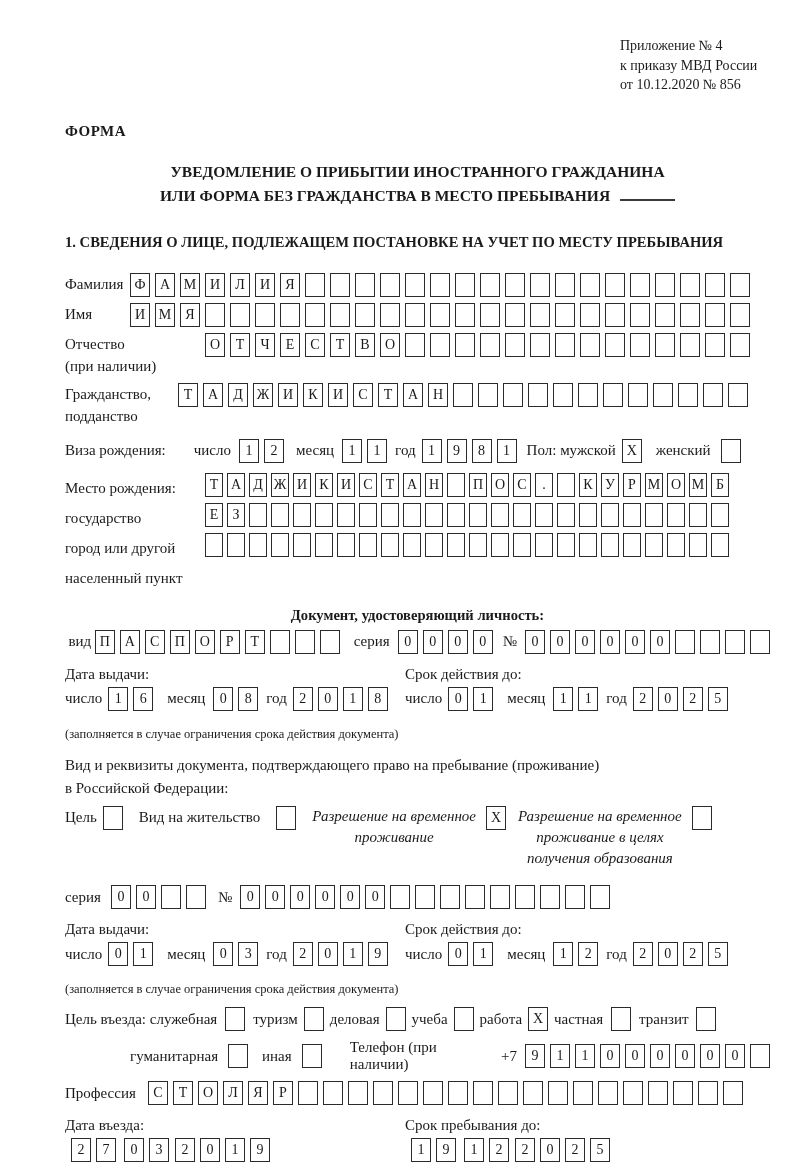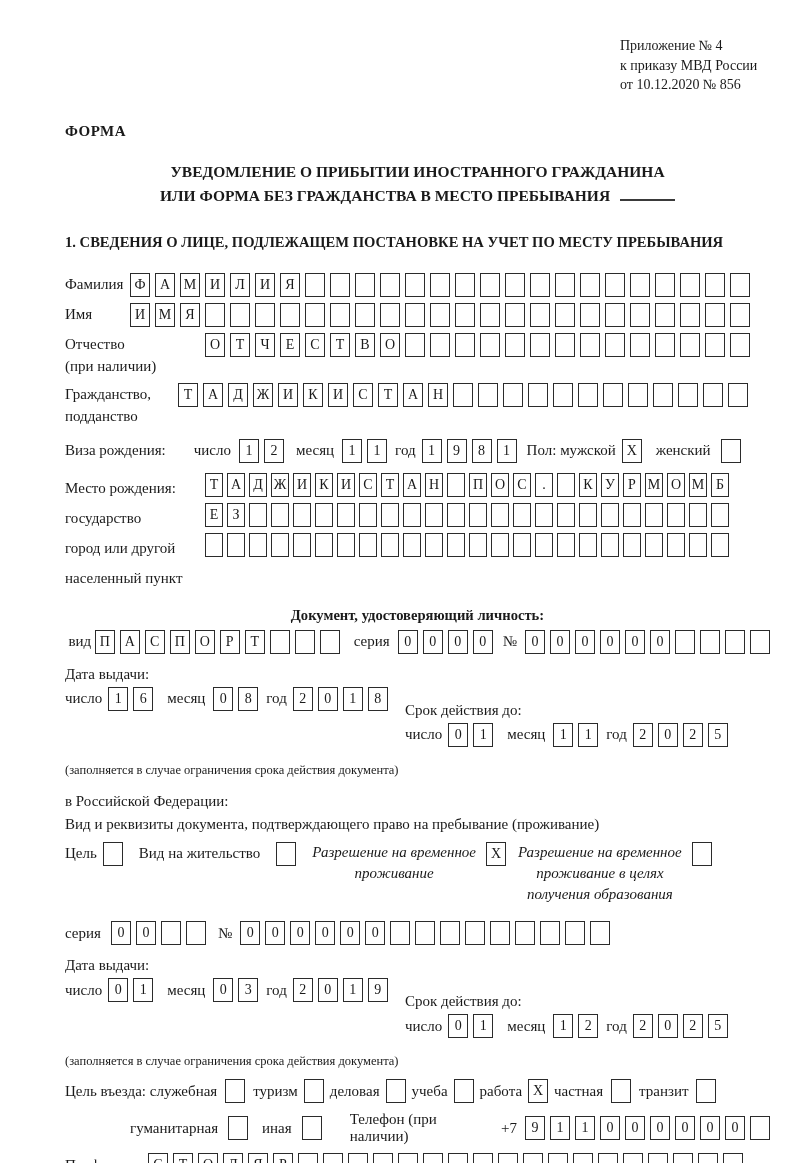--- a/index.html
+++ b/index.html
@@ -24,21 +24,21 @@
   .cells-t .cell{width:18px;}
   .cellstack .cells{margin-bottom:6px;}
   .mt22{margin-top:22px;}  .mt12{margin-top:12px;}  .mt10{margin-top:10px;}
   .mt8{margin-top:8px;}    .mt6{margin-top:6px;}    .mt16{margin-top:16px;}
   .ml6{margin-left:6px;}   .ml8{margin-left:8px;}   .ml10{margin-left:10px;}
   .ml12{margin-left:12px;} .ml14{margin-left:14px;} .ml16{margin-left:16px;}
   .ml28{margin-left:28px;} .ml65{margin-left:65px;}
   .dochead{font-weight:700;font-size:14.6px;text-align:center;margin-top:14px;}
   .daterow{display:flex;margin-top:12px;}
   .dg-left{width:340px;flex-shrink:0;}
-  .dg-right{flex:1;margin-top:36px;}
+  .dg-right{flex:1;}
   .dghead{text-align:left;font-size:15px;}
   .dgfields{display:flex;align-items:center;margin-top:4px;}
   .dgfields .lbl{padding-top:0;}
   .smallnote{font-size:12.5px;text-align:left;padding-right:20px;margin-top:16px;}
   .para{font-size:15px;line-height:1.55;margin-top:12px;}
   .cklabel{font-size:15px;text-align:center;line-height:1.4;font-style:italic;}
 </style>
 </head>
 <body>
 
@@ -381,22 +381,22 @@
             <div class="cell">0</div>
             <div class="cell">2</div>
             <div class="cell">5</div>
           </div>
       </div>
     </div>
   </div>
   <div class="smallnote">(заполняется в случае ограничения срока действия документа)</div>
 
   <div class="para">
+    <div>Вид и реквизиты документа, подтверждающего право на пребывание (проживание)</div>
     <div>в Российской Федерации:</div>
-    <div>Вид и реквизиты документа, подтверждающего право на пребывание (проживание)</div>
   </div>
 
   <div class="frow mt6">
     <div class="lbl">Цель</div>
     <div class="cells ml6">
         <div class="cell"></div>
       </div>
     <div class="lbl ml16">Вид на жительство</div>
     <div class="cells ml16">
         <div class="cell"></div>

